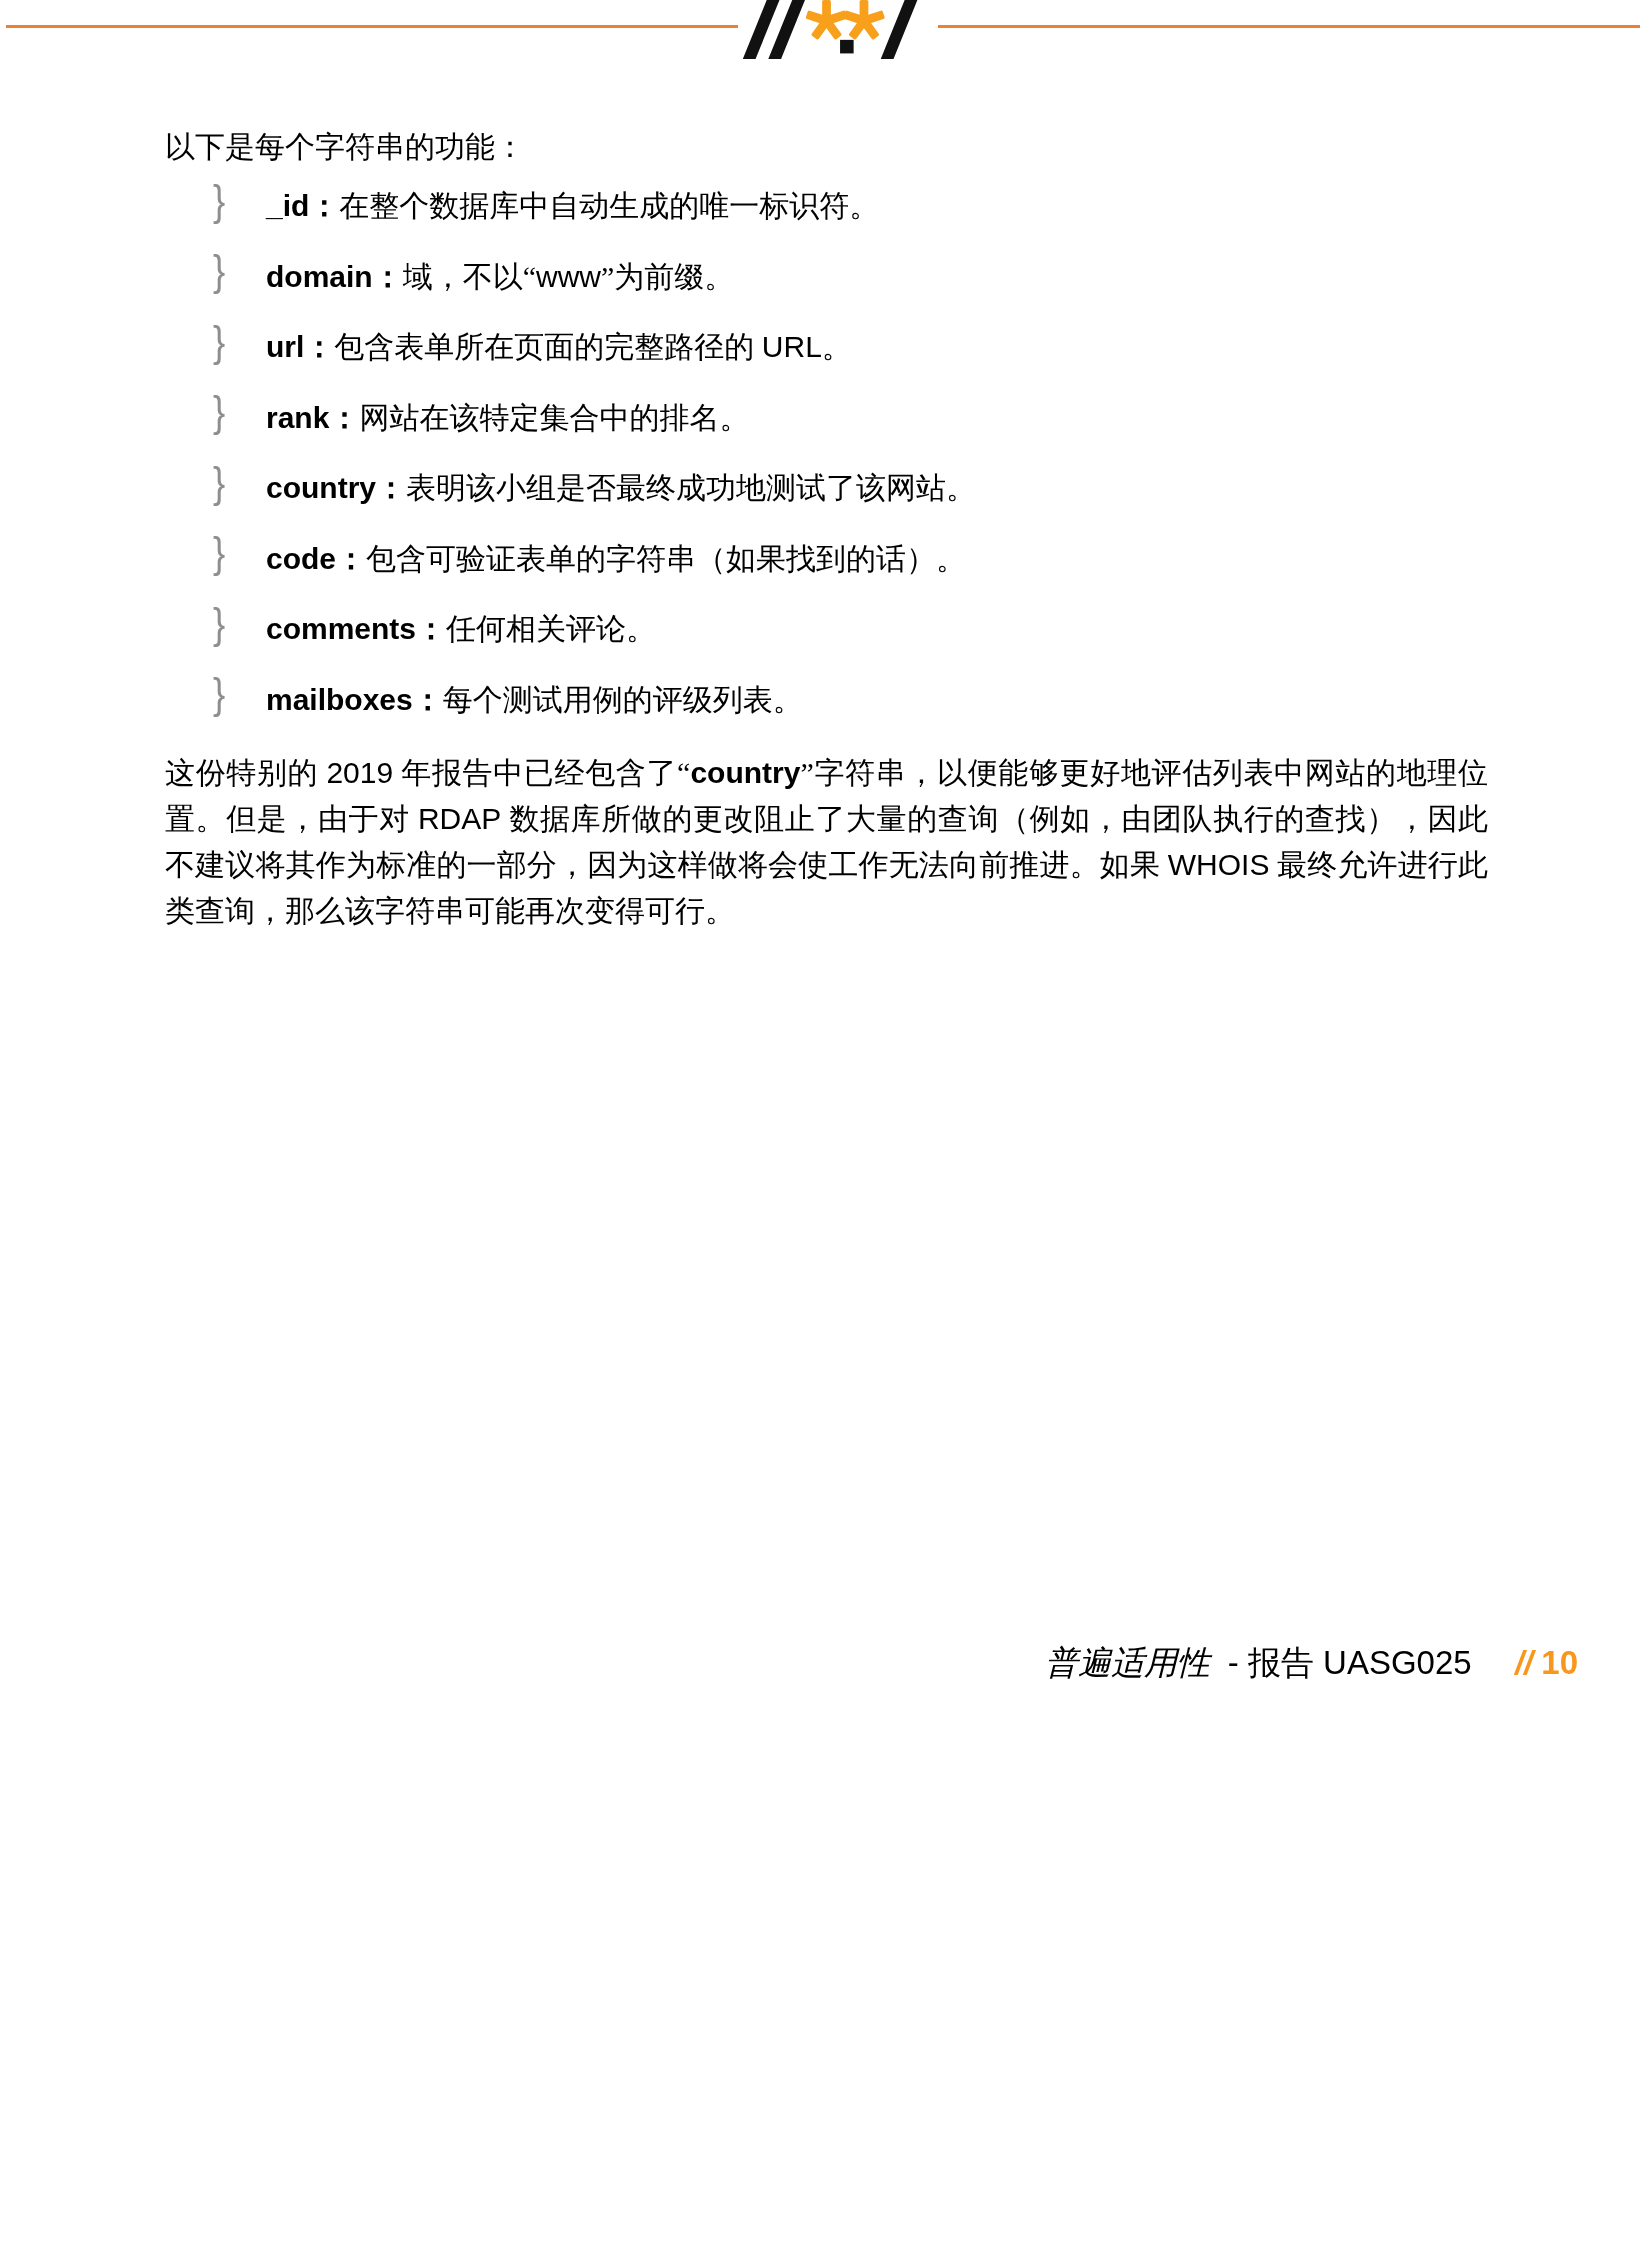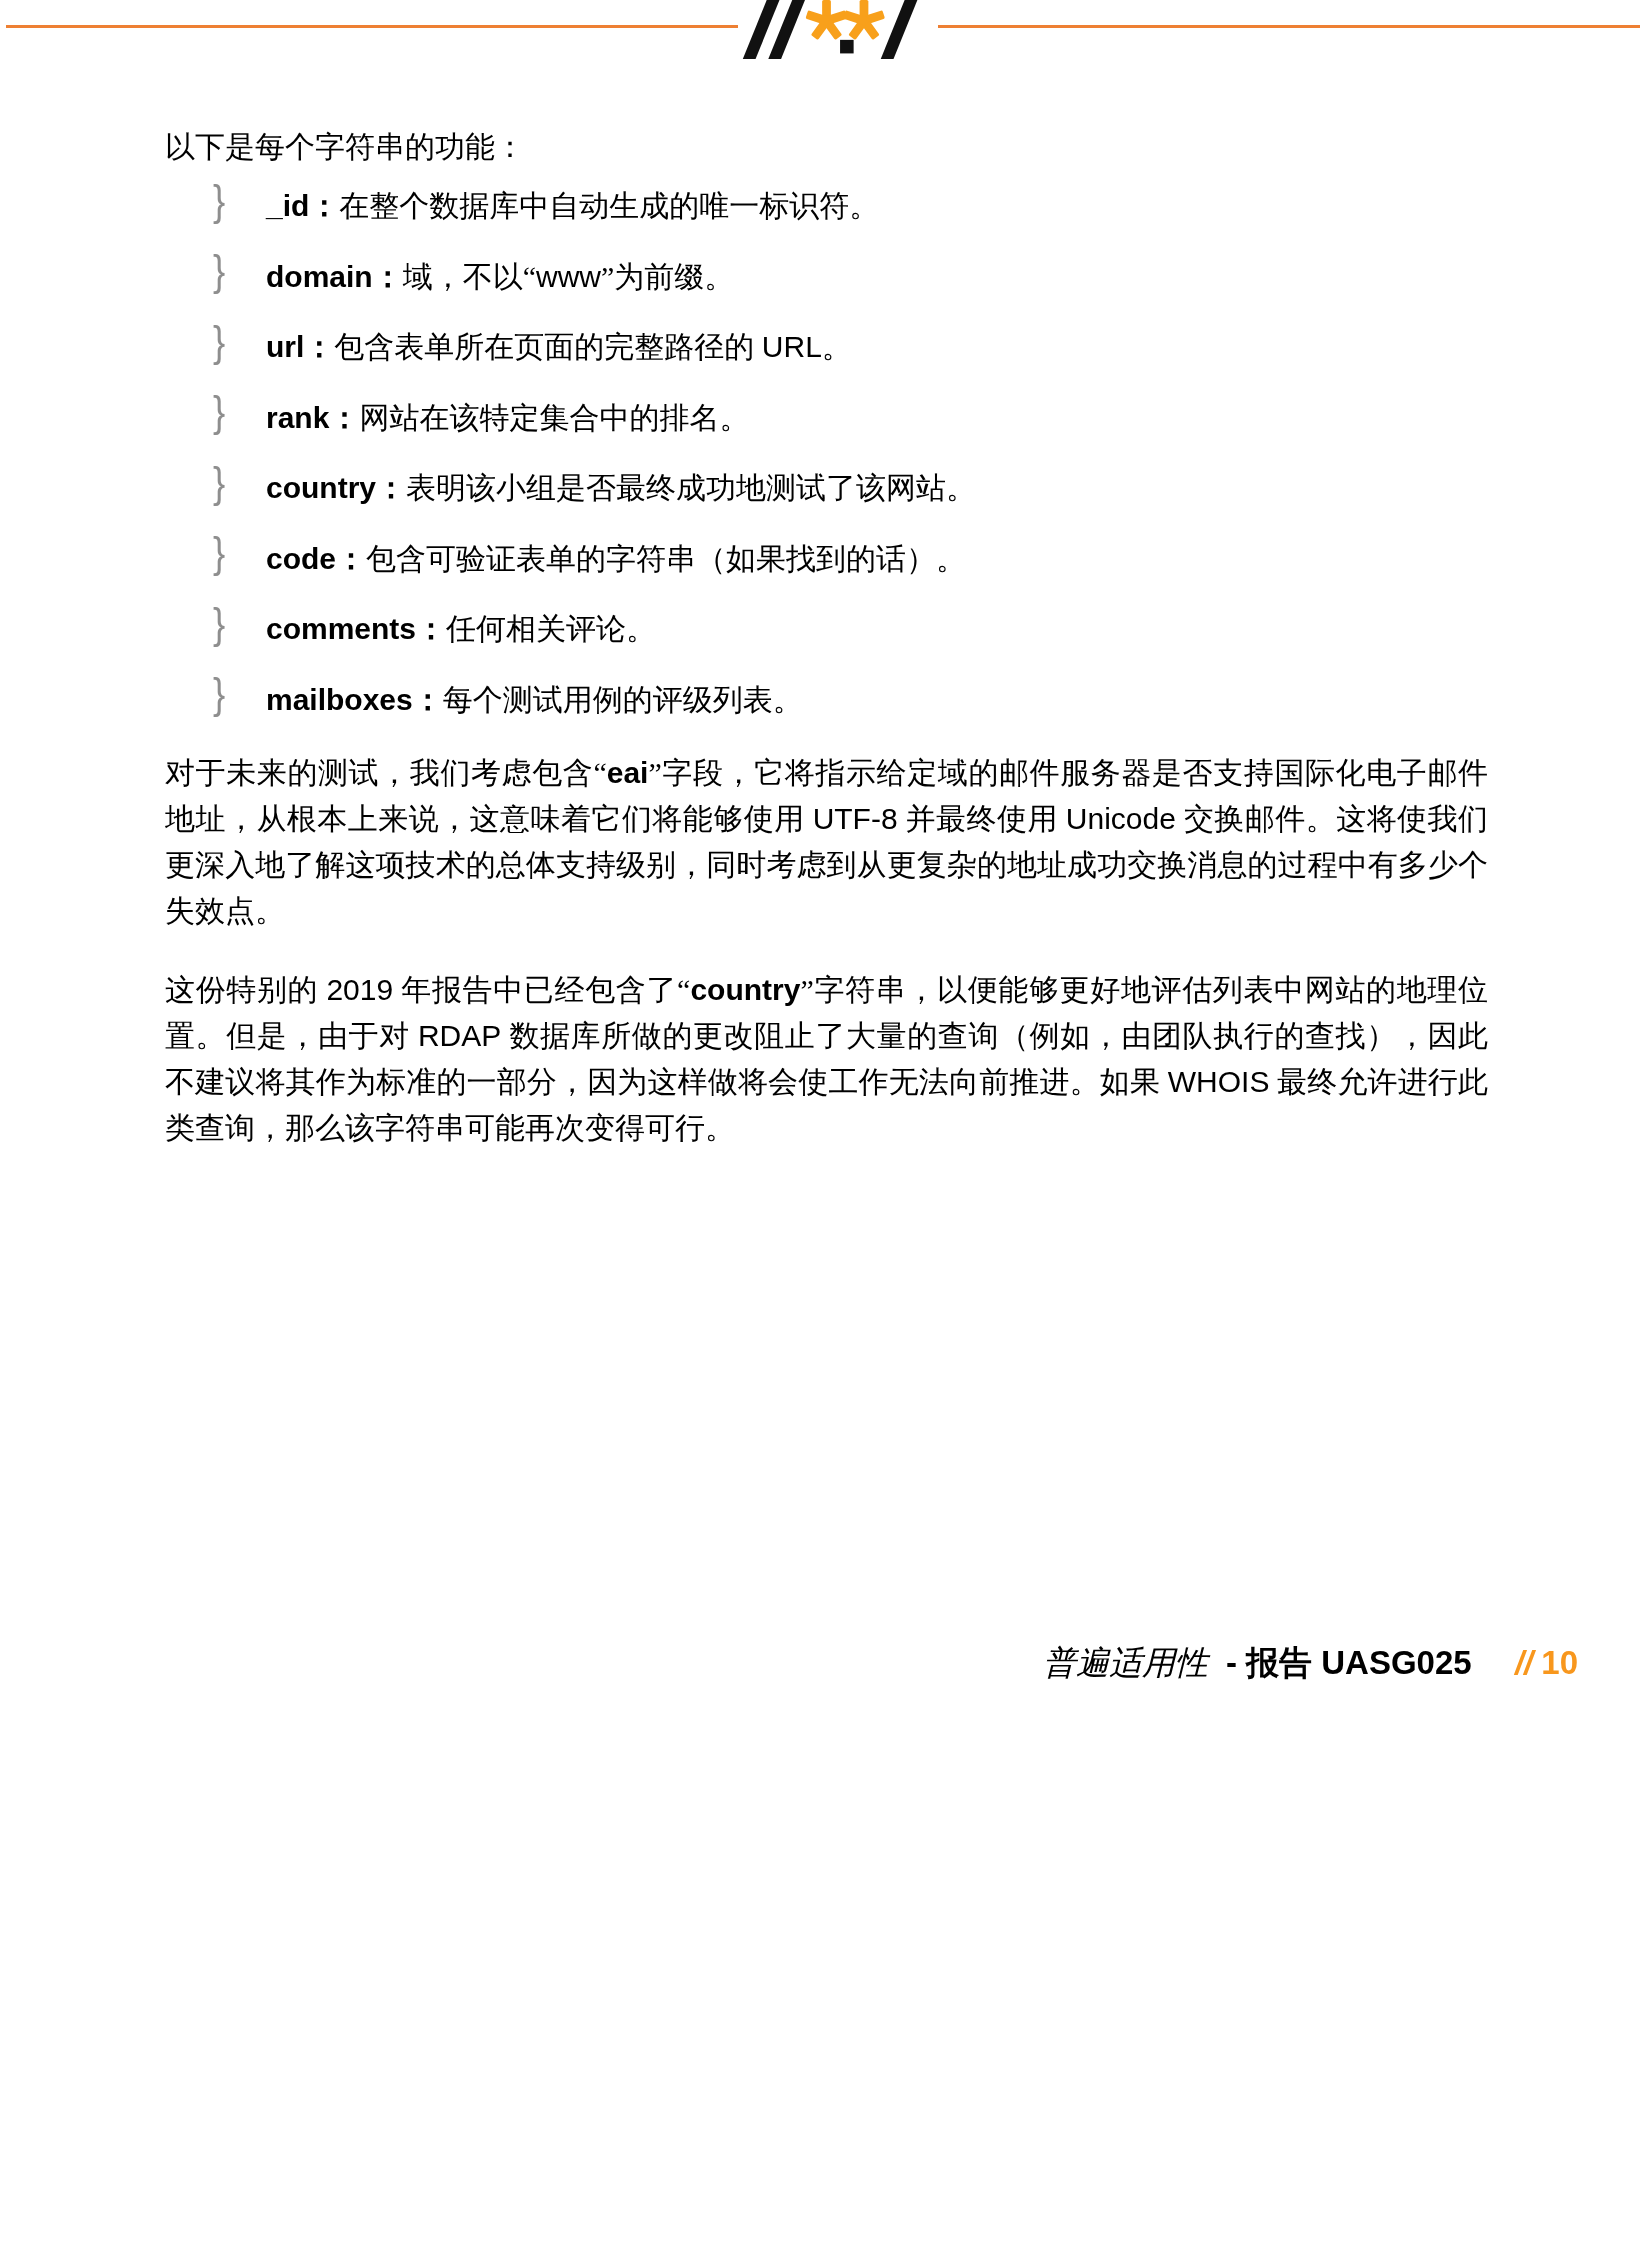--- a/index.html
+++ b/index.html
@@ -65,21 +65,21 @@
   .latin{font-family:"Liberation Sans","DejaVu Sans",sans-serif;}
 
   
   .footer{
     position:absolute;right:67px;bottom:43px;
     font-size:33px;white-space:nowrap;
   }
   .footer-title{font-family:"Liberation Serif","DejaVu Serif",serif;font-weight:400;font-style:italic;}
   .footer-report{
     font-family:"Liberation Sans","DejaVu Sans",sans-serif;
-    font-weight:700;margin-left:9.6px;
+    font-weight:400;margin-left:9.6px;
   }
   .footer-page{
     color:var(--orange);
     font-family:"Liberation Sans","DejaVu Sans",sans-serif;
     font-weight:700;margin-left:35px;margin-top:42px;
   }
   .footer-slashes{font-style:italic;margin-right:8px;}
 </style>
 </head>
 <body>
@@ -150,21 +150,20 @@
   <li class="field-item">
     <span class="bullet">}</span><span class="field-label">comments</span><span class="field-colon">：</span><span class="field-desc">任何相关评论。</span>
   </li>
 
   <li class="field-item">
     <span class="bullet">}</span><span class="field-label">mailboxes</span><span class="field-colon">：</span><span class="field-desc">每个测试用例的评级列表。</span>
   </li>
 </ul>
 
     <div class="paragraphs" id="paragraphs">
-        <p>对于未来的测试，我们考虑包含“<strong class="em-label">eai</strong>”字段，它将指示给定域的邮件服务器是否支持国际化电子邮件地址，从根本上来说，这意味着它们将能够使用 <span class="latin">UTF-8</span> 并最终使用 <span class="latin">Unicode</span> 交换邮件。这将使我们更深入地了解这项技术的总体支持级别，同时考虑到从更复杂的地址成功交换消息的过程中有多少个失效点。</p>
         <p>这份特别的 <span class="latin">2019</span> 年报告中已经包含了“<strong class="em-label">country</strong>”字符串，以便能够更好地评估列表中网站的地理位置。但是，由于对 <span class="latin">RDAP</span> 数据库所做的更改阻止了大量的查询（例如，由团队执行的查找），因此不建议将其作为标准的一部分，因为这样做将会使工作无法向前推进。如果 <span class="latin">WHOIS</span> 最终允许进行此类查询，那么该字符串可能再次变得可行。</p>
       </div>
   </main>
 
   <footer class="footer">
     <span class="footer-title">普遍适用性</span>
     <span class="footer-report">- 报告 UASG025</span>
     <span class="footer-page"><span class="footer-slashes">//</span><span>10</span></span>
   </footer>
 

